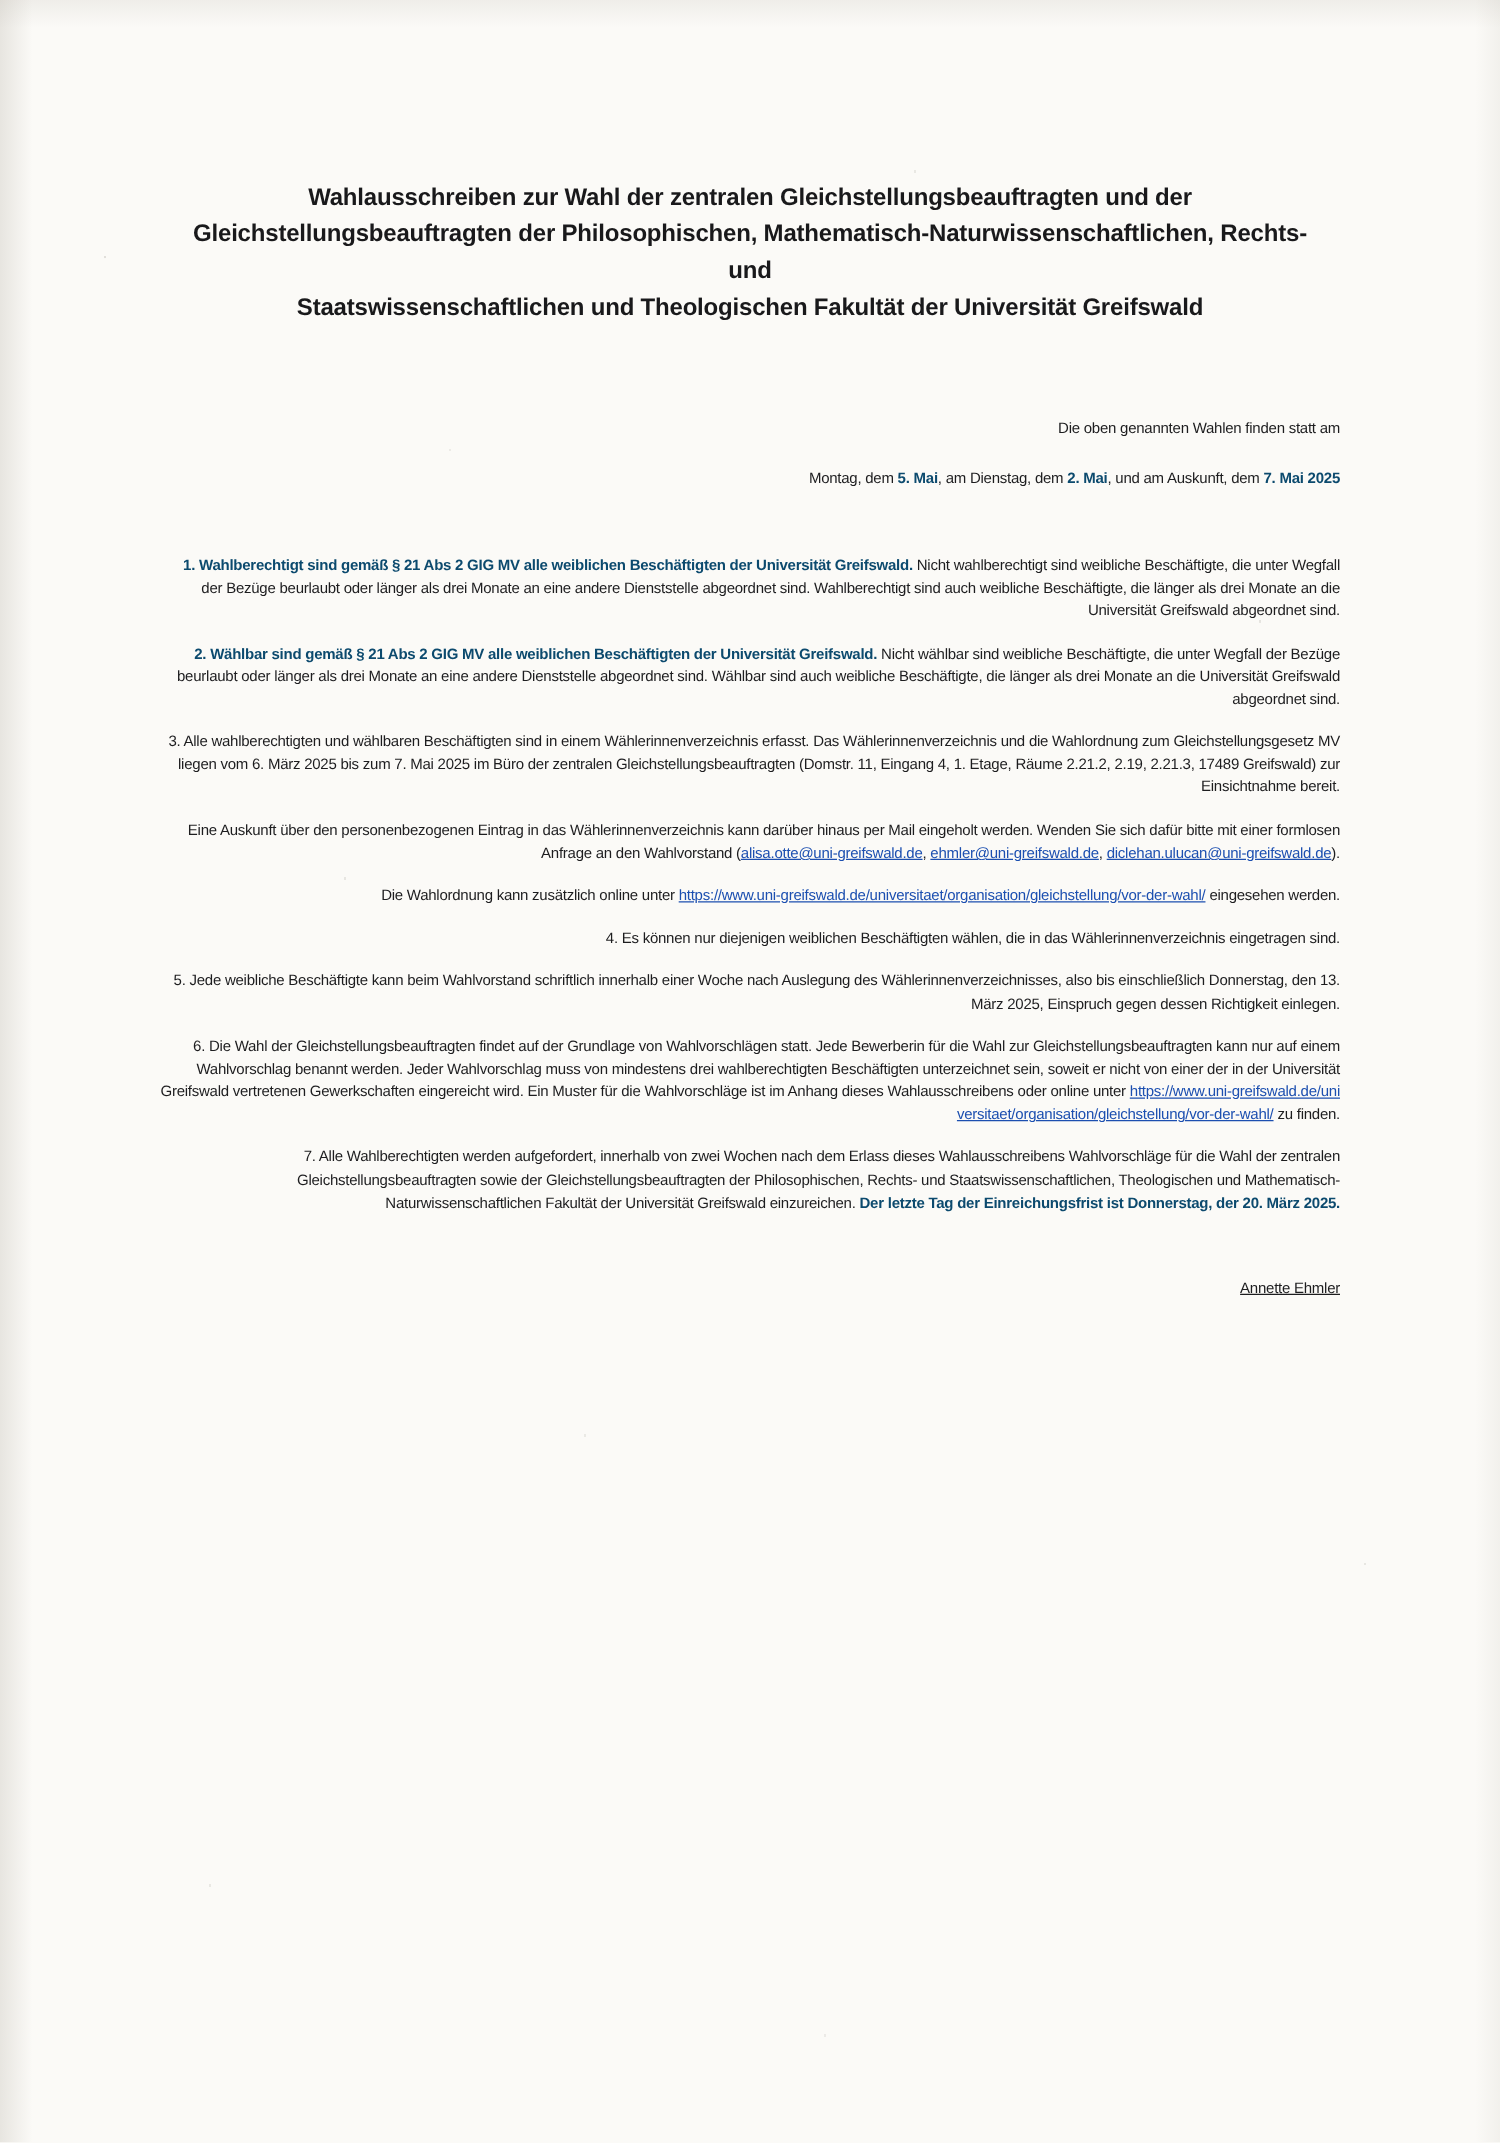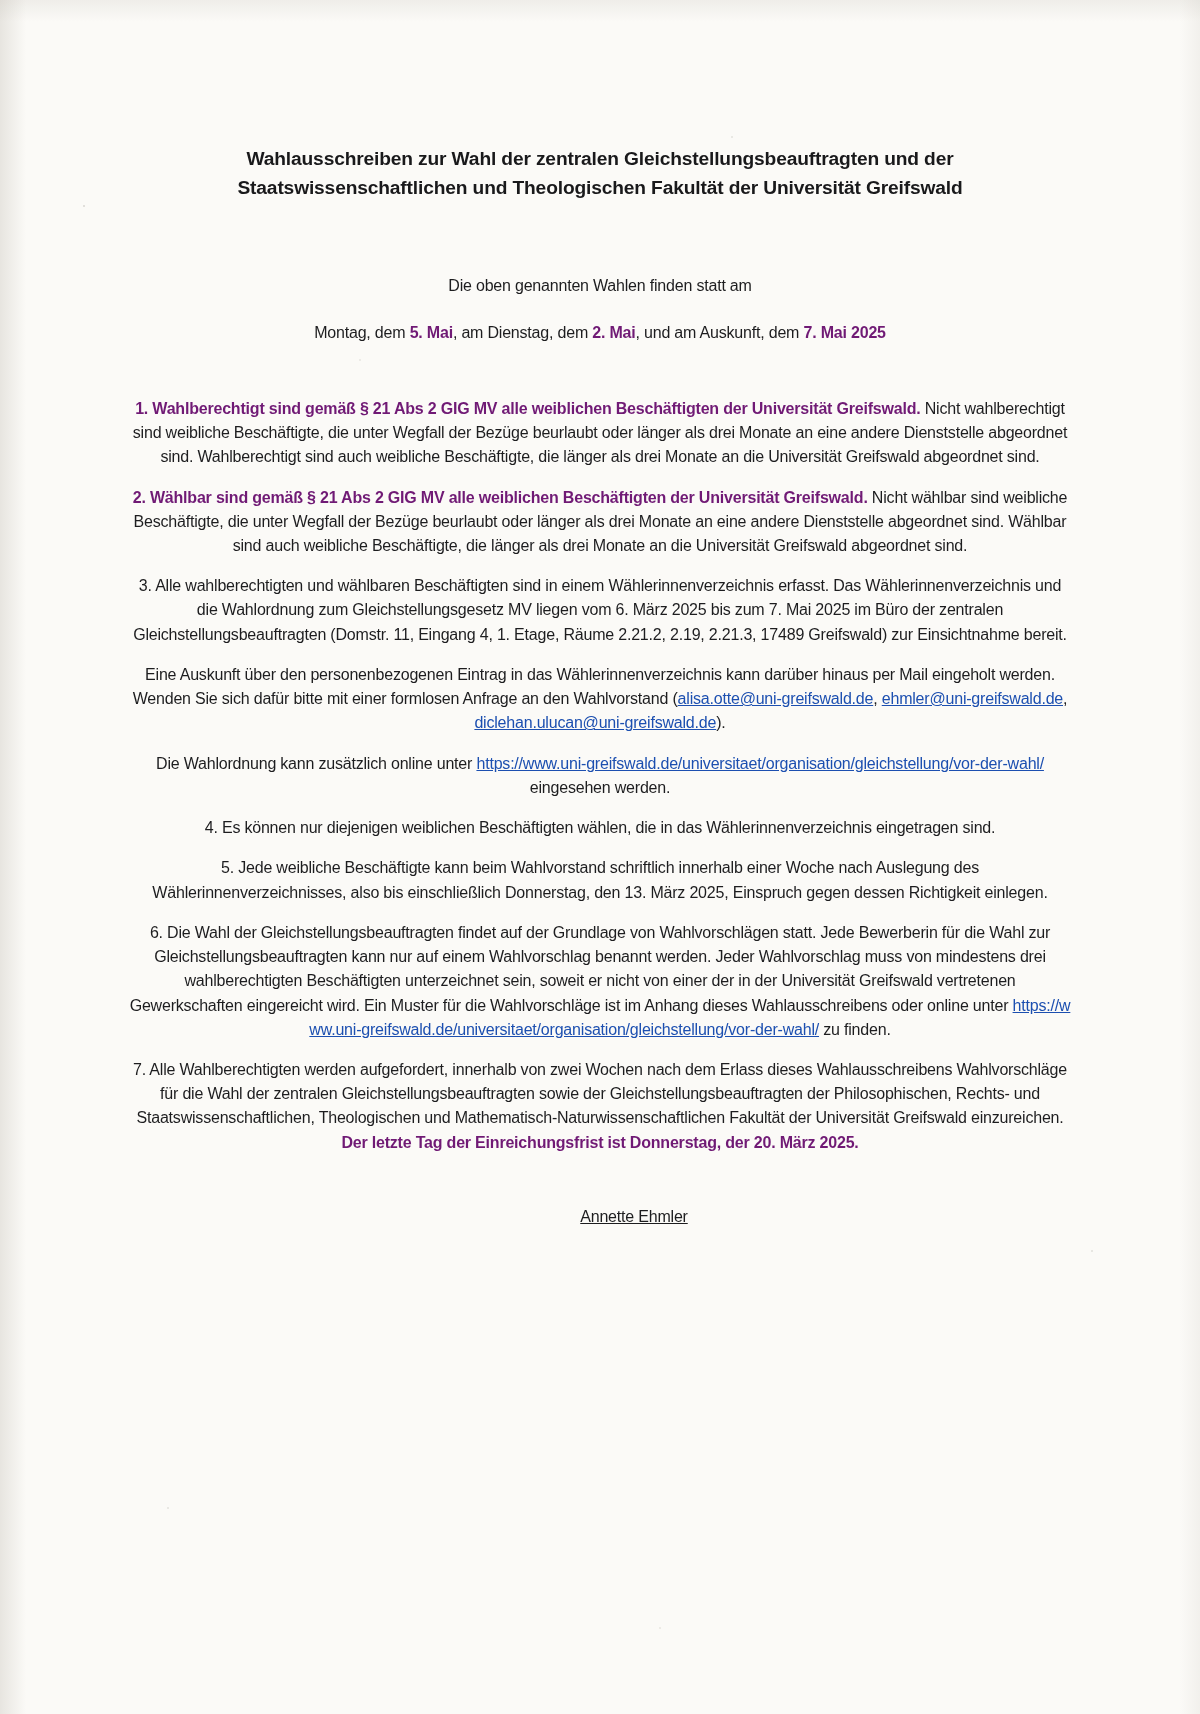--- a/index.html
+++ b/index.html
@@ -60,34 +60,34 @@
     color: #19191b;
   }
   .doc-title .tl { display: block; }
 
   .body-area {
     padding: 0 128px 0 128px;
   }
 
   p.para {
     margin: 0;
-    font-size: 16px;
+    font-size: 12px;
     line-height: 1.515;
     letter-spacing: -0.2px;
     color: #1d1d1f;
-    text-align: center;
+    text-align: right;
   }
 
   .gap-intro   { height: 56px; }
   .gap-line    { height: 22px; }
   .gap-sec     { height: 52px; }
   .gap-p       { height: 16px; }
   .gap-sign    { height: 18px; }
 
-  b, .b { font-weight: bold; color: #701a75; }
+  b, .b { font-weight: bold; color: #0c4a6e; }
 
   a.link {
     color: #1c4fb0;
     text-decoration: underline;
     text-underline-offset: 1px;
     word-break: break-all;
   }
 
   .signature-name {
     padding-left: 68px;
@@ -99,20 +99,21 @@
 </head>
 <body>
 
 <div class="scan-noise"></div>
 <div class="edge-shade"></div>
 
 <div class="page">
 
   <h1 class="doc-title">
     <span class="tl">Wahlausschreiben zur Wahl der zentralen Gleichstellungsbeauftragten und der</span>
+    <span class="tl">Gleichstellungsbeauftragten der Philosophischen, Mathematisch-Naturwissenschaftlichen, Rechts- und</span>
     <span class="tl">Staatswissenschaftlichen und Theologischen Fakultät der Universität Greifswald</span>
   </h1>
 
   <div class="body-area">
 
     <div class="gap-intro"></div>
 
     <p class="para intro-line">
       <span>Die oben genannten Wahlen finden statt am</span>
     </p>

